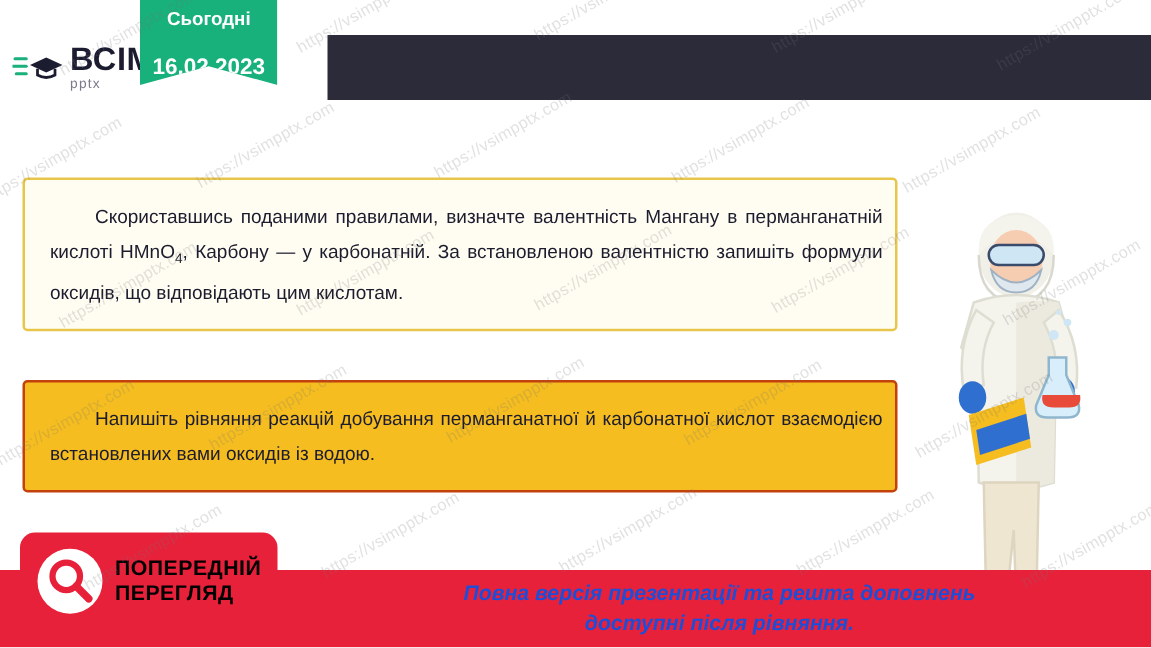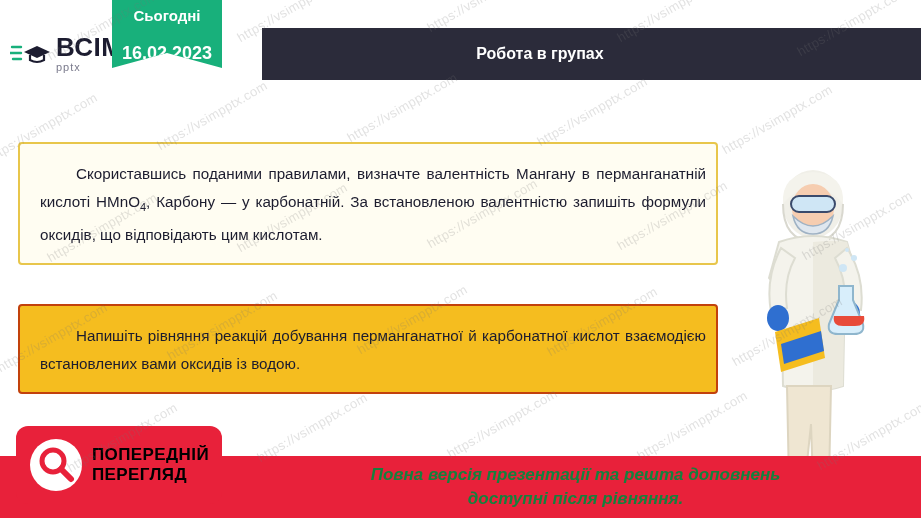--- a/index.html
+++ b/index.html
@@ -194,21 +194,21 @@
   .preview-text {
     position: absolute;
     left: 230px;
     bottom: 0;
     width: 691px;
     height: 62px;
     display: flex;
     flex-direction: column;
     justify-content: center;
     align-items: center;
-    color: #15803d;
+    color: #1d4ed8;
     font-style: italic;
     font-weight: bold;
     font-size: 17px;
     line-height: 24px;
     z-index: 45;
     text-align: left;
   }
 
   .preview-badge {
     position: absolute;
@@ -294,21 +294,20 @@
 
         <path d="M62 318 l20 0 l0 12 l-24 0 q-2 -8 4 -12z" fill="#3a4a6b"></path>
         <path d="M92 318 l20 0 q6 4 4 12 l-24 0z" fill="#3a4a6b"></path>
       </svg>
     </div>
   </div>
 
   <div class="header-bar"></div>
   <div class="logo-block"></div>
 
-  <div class="header-title">Робота в групах</div>
 
   <div class="logo">
     <span class="logo-mark">
       <svg viewBox="0 0 40 26" width="40" height="26" xmlns="http://www.w3.org/2000/svg">
         <path d="M2 6 h9" stroke="#18b07b" stroke-width="2.4" stroke-linecap="round"></path>
         <path d="M0 12 h11" stroke="#18b07b" stroke-width="2.4" stroke-linecap="round"></path>
         <path d="M3 18 h8" stroke="#18b07b" stroke-width="2.4" stroke-linecap="round"></path>
         <path d="M14 11 L27 5 L40 11 L27 17 Z" fill="#1c1c30"></path>
         <path d="M20 14 v5 q7 4 14 0 v-5" fill="none" stroke="#1c1c30" stroke-width="2.2"></path>
       </svg>

